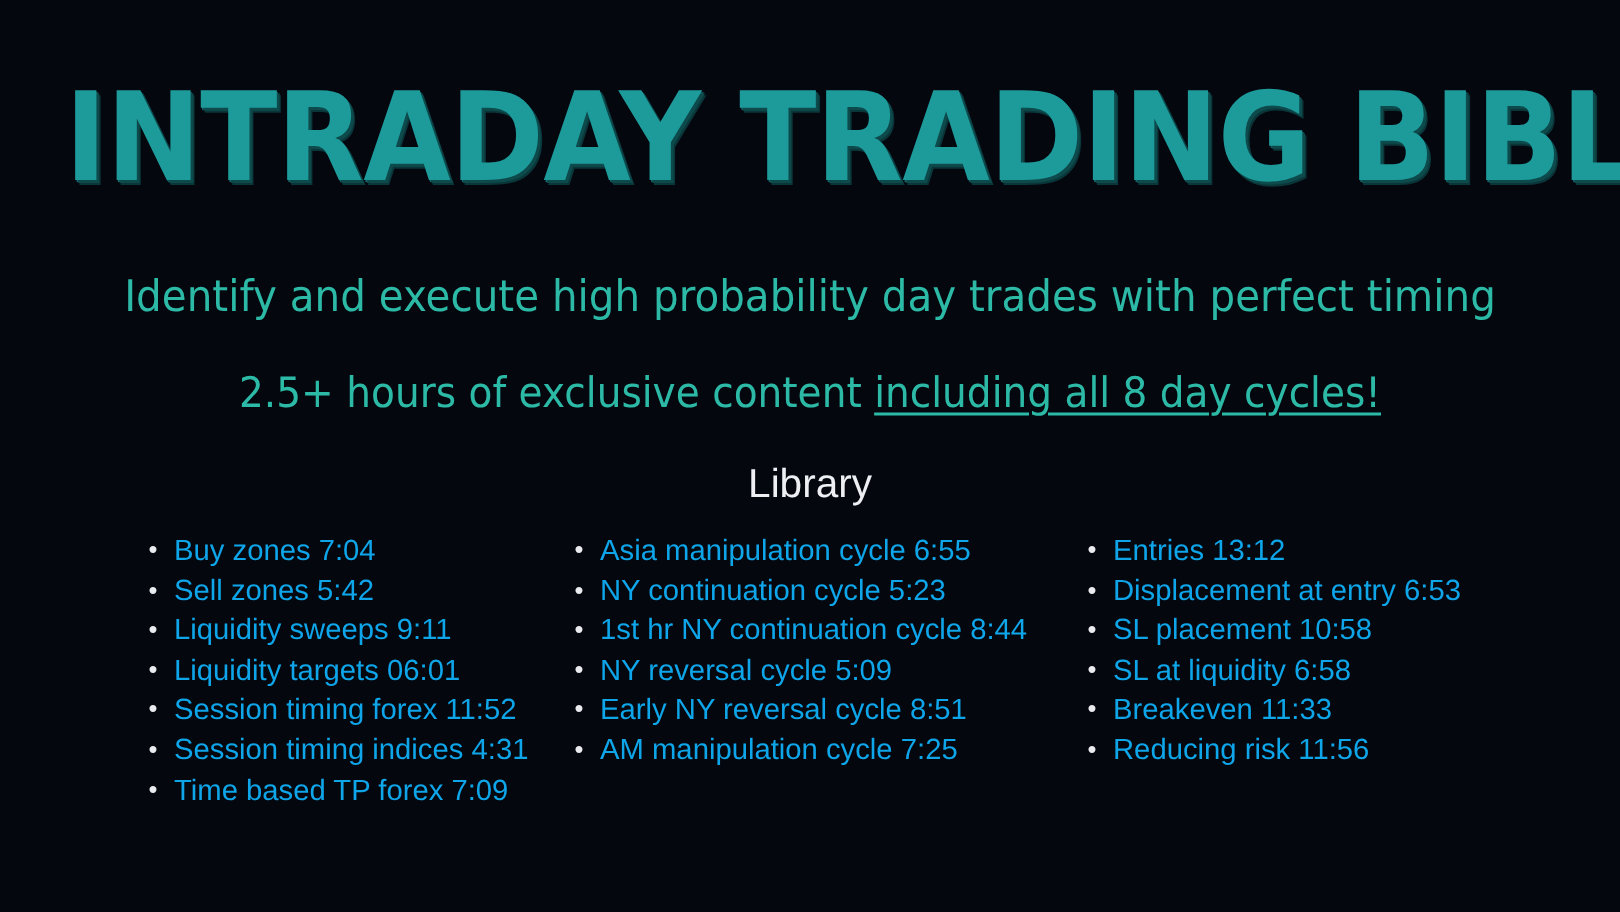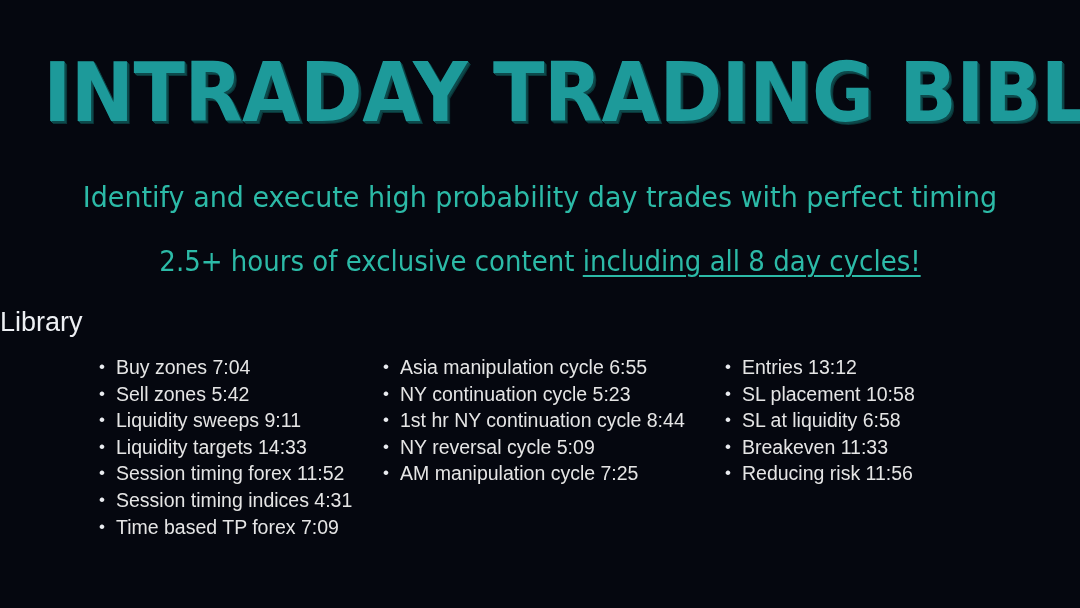--- a/index.html
+++ b/index.html
@@ -84,21 +84,21 @@
     text-decoration-thickness: 2px;
     text-underline-offset: 4px;
   }
 
   
   .library-heading {
     position: absolute;
     top: 305px;
     left: 0;
     width: 1080px;
-    text-align: left;
+    text-align: center;
     font-family: "Liberation Sans", sans-serif;
     font-weight: 400;
     font-size: 27px;
     line-height: 34px;
     color: #edeff3;
     white-space: nowrap;
   }
 
   
   .columns {
@@ -121,21 +121,21 @@
     list-style: none;
   }
 
   .list-item {
     position: relative;
     padding-left: 21px;
     font-family: "Liberation Sans", sans-serif;
     font-weight: 400;
     font-size: 19.5px;
     line-height: 26.6px;
-    color: #e5e5e5;
+    color: #0ea5e9;
     white-space: nowrap;
   }
 
   .list-item::before {
     content: "\2022";
     position: absolute;
     left: 4px;
     top: 0;
     font-size: 17px;
     line-height: 26.6px;
@@ -156,40 +156,42 @@
   </p>
 
   <h2 class="library-heading">Library</h2>
 
   <div class="columns">
     <div class="column col-0">
       <ul>
         <li class="list-item">Buy zones 7:04</li>
         <li class="list-item">Sell zones 5:42</li>
         <li class="list-item">Liquidity sweeps 9:11</li>
-        <li class="list-item">Liquidity targets 14:33</li>
+        <li class="list-item">Liquidity targets 06:01</li>
         <li class="list-item">Session timing forex 11:52</li>
         <li class="list-item">Session timing indices 4:31</li>
         <li class="list-item">Time based TP forex 7:09</li>
       </ul>
     </div>
 
     <div class="column col-1">
       <ul>
         <li class="list-item">Asia manipulation cycle 6:55</li>
         <li class="list-item">NY continuation cycle 5:23</li>
         <li class="list-item">1st hr NY continuation cycle 8:44</li>
         <li class="list-item">NY reversal cycle 5:09</li>
+        <li class="list-item">Early NY reversal cycle 8:51</li>
         <li class="list-item">AM manipulation cycle 7:25</li>
       </ul>
     </div>
 
     <div class="column col-2">
       <ul>
         <li class="list-item">Entries 13:12</li>
+        <li class="list-item">Displacement at entry 6:53</li>
         <li class="list-item">SL placement 10:58</li>
         <li class="list-item">SL at liquidity 6:58</li>
         <li class="list-item">Breakeven 11:33</li>
         <li class="list-item">Reducing risk 11:56</li>
       </ul>
     </div>
   </div>
 
 </div>
 

